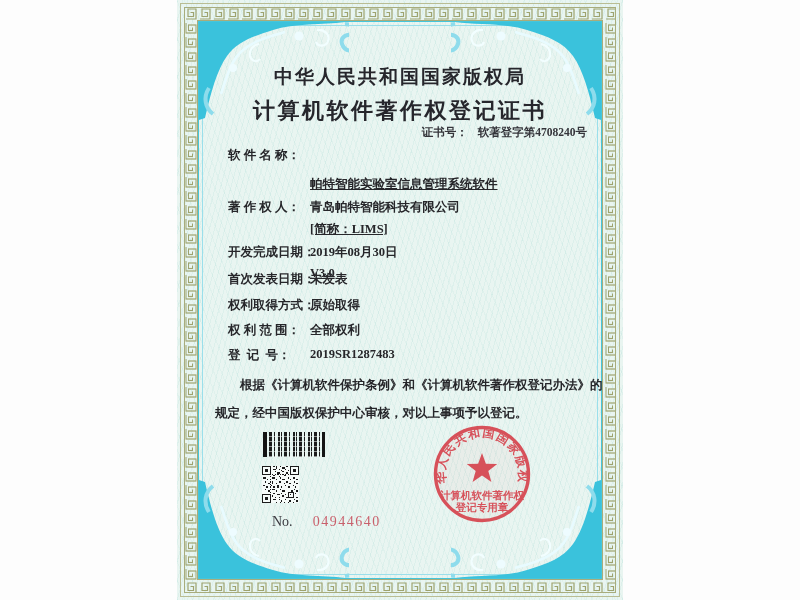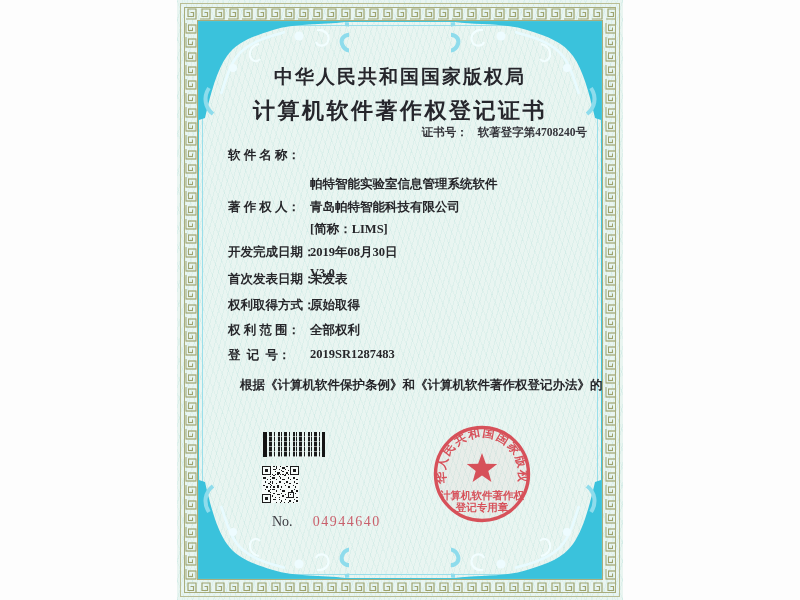--- a/index.html
+++ b/index.html
@@ -29,21 +29,21 @@
   .authority{position:absolute;top:64px;left:0;width:100%;text-align:center;
     font-size:19px;font-weight:bold;letter-spacing:2px;color:#26262c;}
   .title{position:absolute;top:96px;left:0;width:100%;text-align:center;
     font-size:22px;font-weight:bold;letter-spacing:2.5px;color:#26262c;}
   .certno{position:absolute;top:125px;right:36px;font-size:11.5px;font-weight:bold;color:#34343a;}
   .certno .gap{display:inline-block;width:10px;}
 
   .row{position:absolute;left:51px;width:380px;font-size:12.5px;font-weight:bold;color:#26262a;}
   .row .label{position:absolute;left:0;white-space:pre;}
   .row .value{position:absolute;left:82px;white-space:pre;}
-  .vline{display:block;line-height:14.5px;white-space:pre;}
+  .vline{display:block;line-height:14.5px;white-space:pre;text-decoration:underline;}
 
   .statement{position:absolute;left:38px;top:372px;width:390px;
     font-size:12.5px;font-weight:bold;line-height:27.5px;color:#26262a;}
   .statement .l1{text-indent:25px;white-space:nowrap;}
   .statement .l2{white-space:nowrap;}
 
   .barcode{position:absolute;left:86px;top:432px;width:62px;height:25px;
     background:
       repeating-linear-gradient(180deg, rgba(255,255,255,0) 0 4px, rgba(240,248,246,0.55) 4px 5px),
       repeating-linear-gradient(90deg,#1c1c1c 0 2px,rgba(0,0,0,0) 2px 3px,#1c1c1c 3px 4px,rgba(0,0,0,0) 4px 6px,#1c1c1c 6px 9px,rgba(0,0,0,0) 9px 11px,#1c1c1c 11px 12px,rgba(0,0,0,0) 12px 15px);
@@ -163,20 +163,21 @@
     <span class="label">权 利 范 围：</span>
     <span class="value">全部权利</span>
   </div>
   <div class="row" style="top:347px">
     <span class="label">登  记  号：</span>
     <span class="value">2019SR1287483</span>
   </div>
 
   <div class="statement">
     <div class="l1">根据《计算机软件保护条例》和《计算机软件著作权登记办法》的</div>
+    <div class="l2">规定，经中国版权保护中心审核，对以上事项予以登记。</div>
   </div>
 
   <div class="barcode"></div>
 
   <svg class="qr" viewBox="0 0 29 29" shape-rendering="crispEdges">
     <rect x="0" y="0" width="29" height="29" fill="#f6fbf9"></rect>
     <g fill="#1b1b1b">
       <path d="M0 0h7v7h-7z"></path>
         <path d="M22 0h7v7h-7z"></path>
         <path d="M0 22h7v7h-7z"></path>

